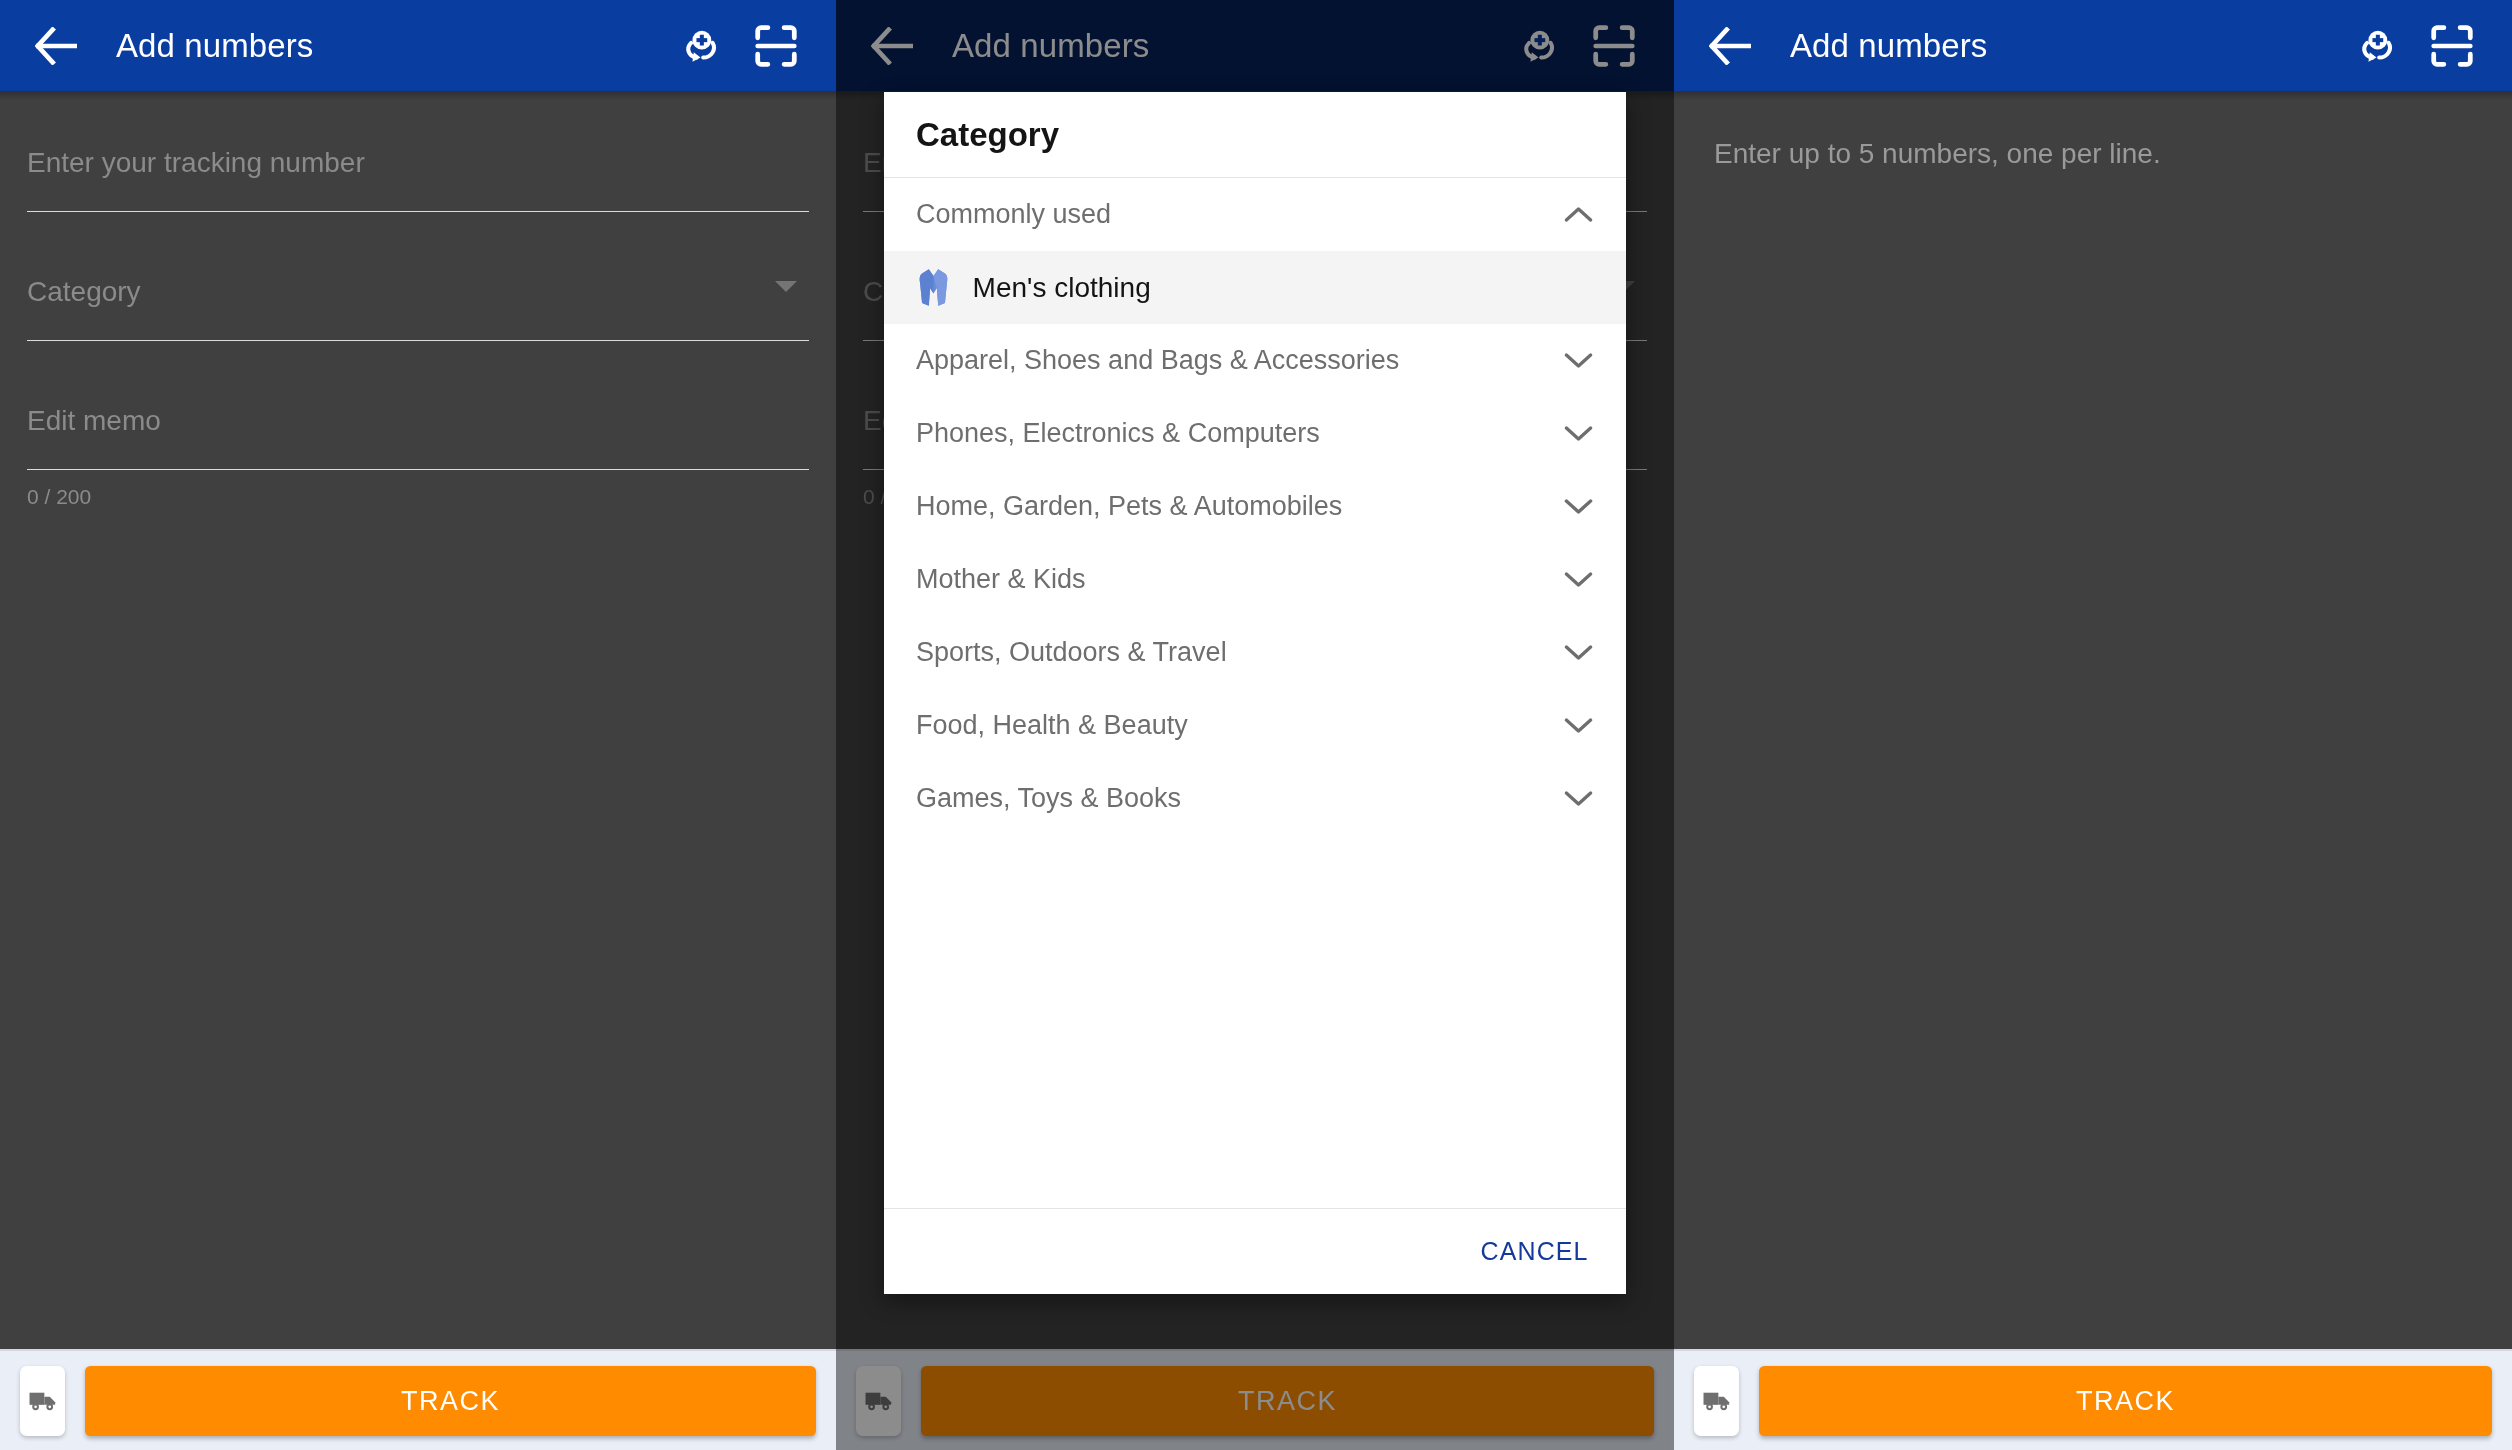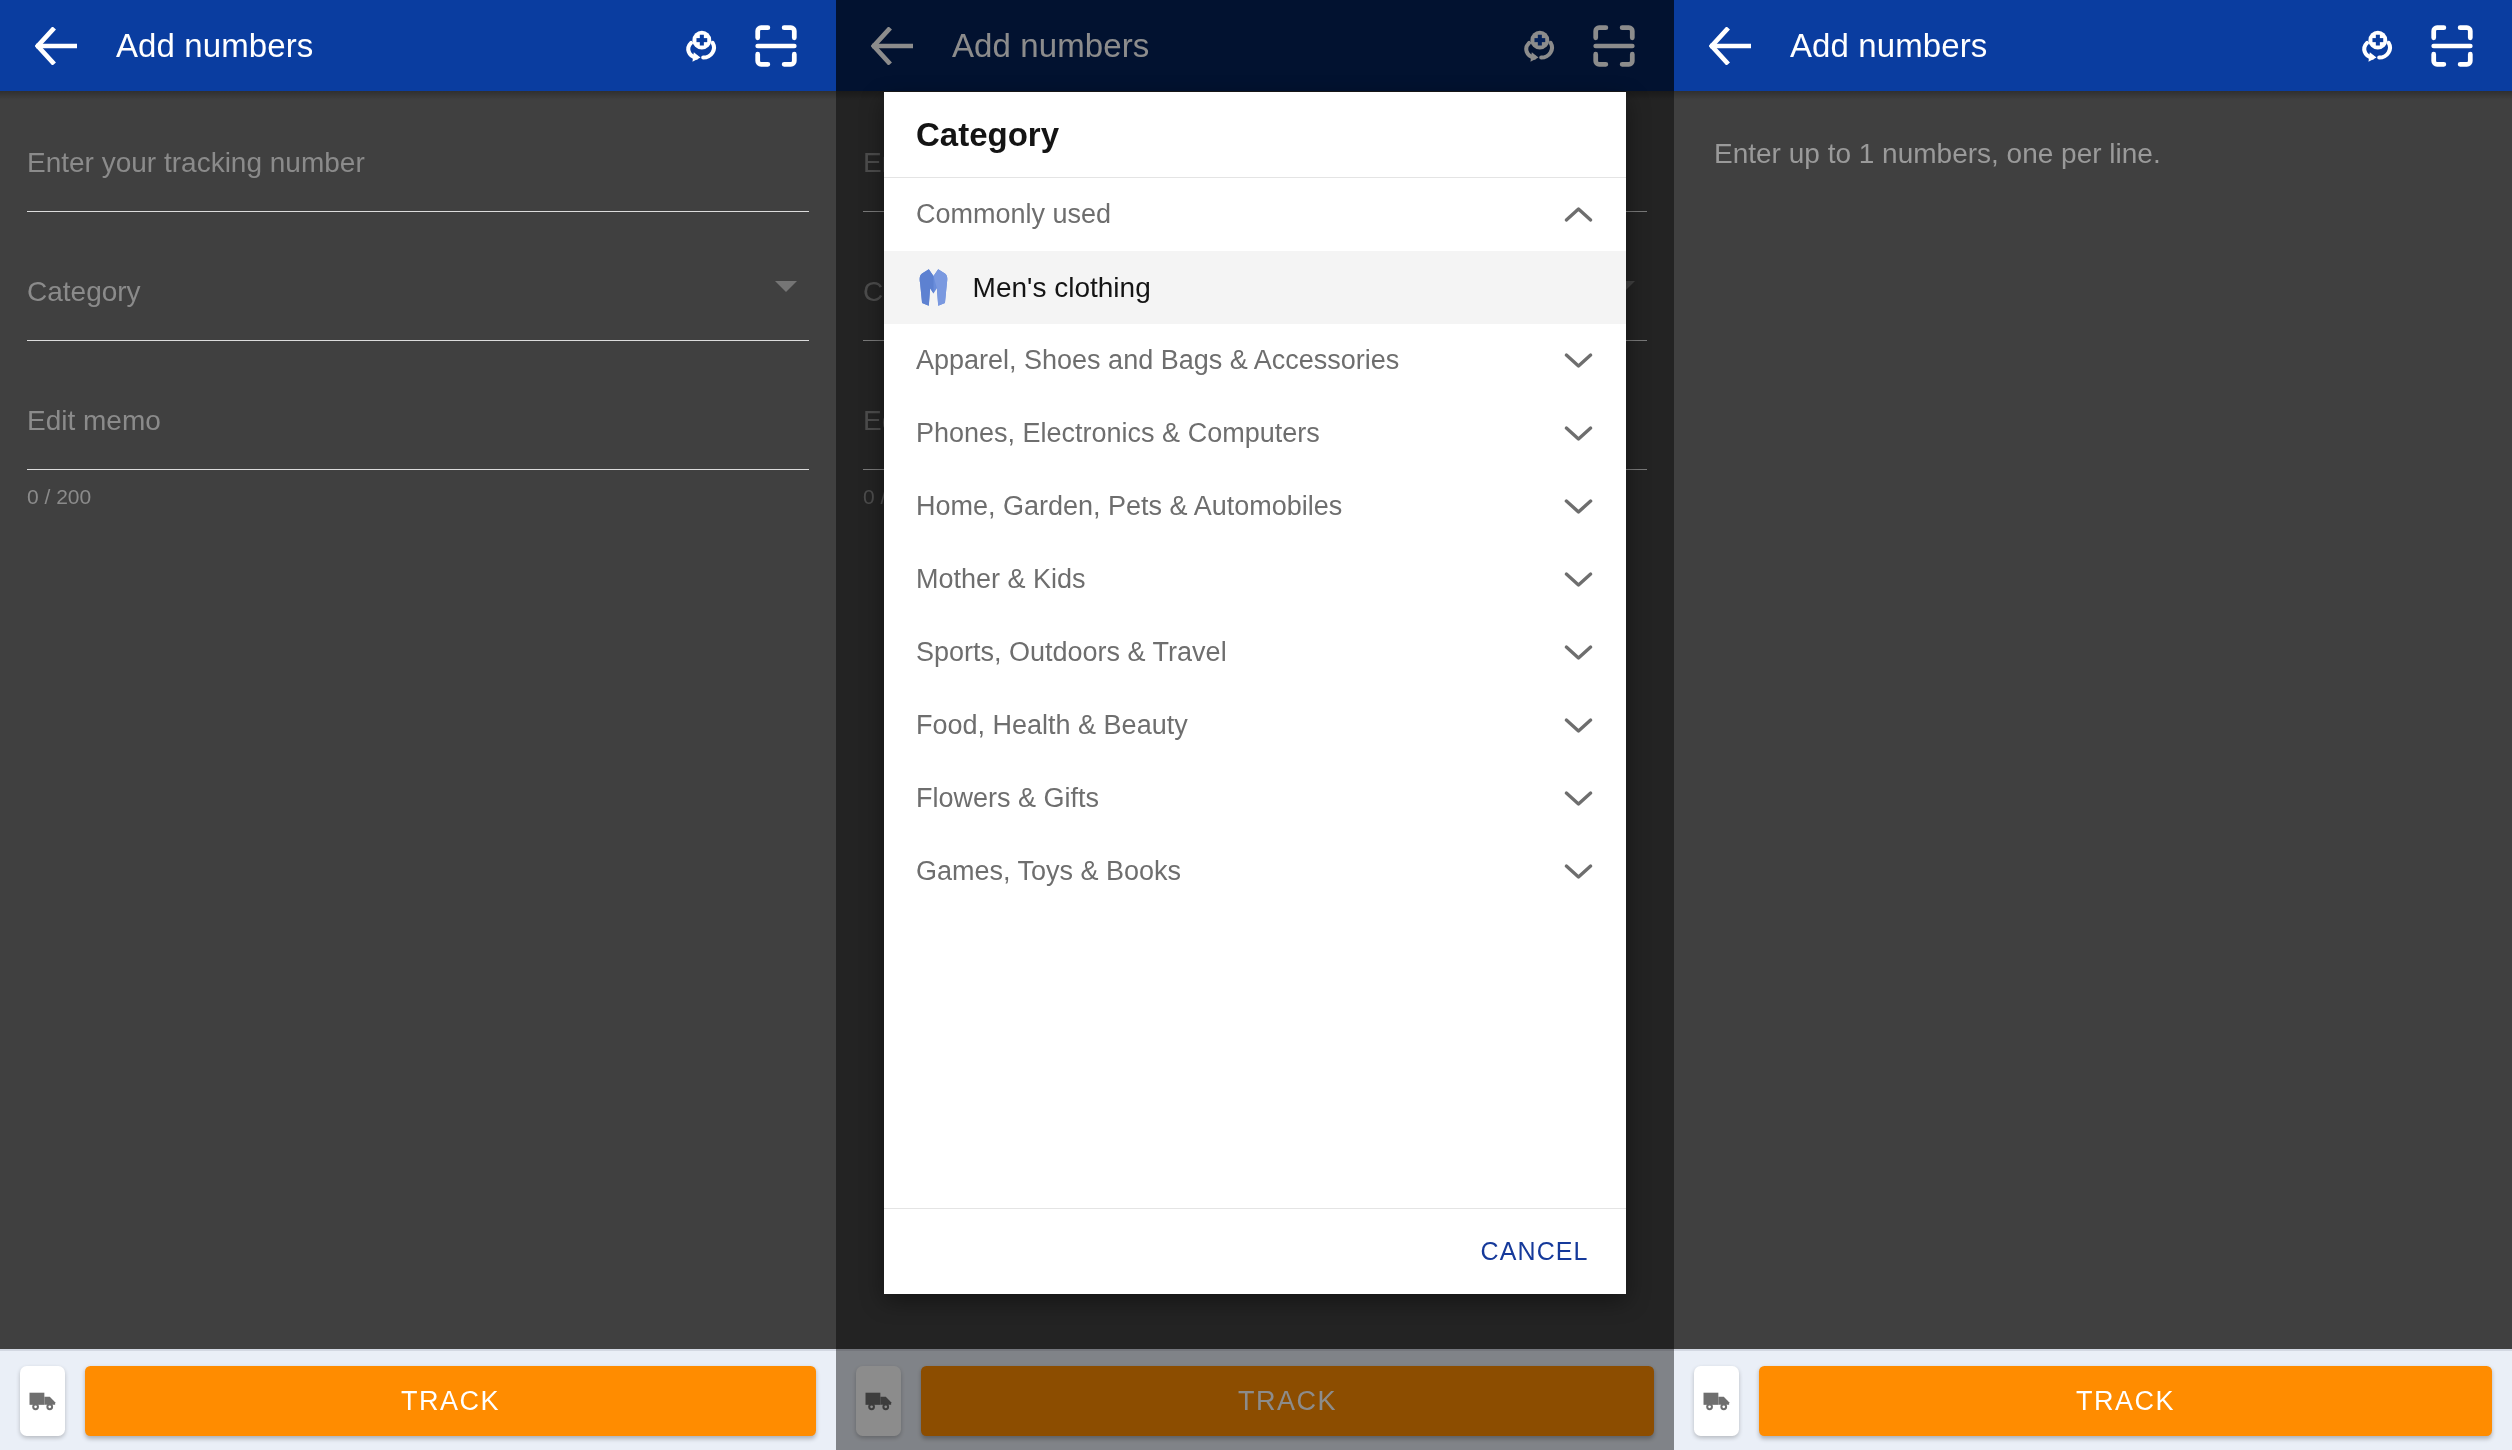--- a/index.html
+++ b/index.html
@@ -448,29 +448,20 @@
         <div class="cat-row">
           <span class="lbl">Food, Health &amp; Beauty</span>
           <span class="sp"></span>
           <span>
             <svg class="chev" width="31" height="19" viewBox="0 0 46 28" aria-hidden="true">
               <path d="M5 6 L23 22 L41 6" fill="none" stroke="#6e6e6e" stroke-width="5" stroke-linecap="round" stroke-linejoin="round"></path>
             </svg>
           </span>
         </div>
 
-        <div class="cat-row">
-          <span class="lbl">Flowers &amp; Gifts</span>
-          <span class="sp"></span>
-          <span>
-            <svg class="chev" width="31" height="19" viewBox="0 0 46 28" aria-hidden="true">
-              <path d="M5 6 L23 22 L41 6" fill="none" stroke="#6e6e6e" stroke-width="5" stroke-linecap="round" stroke-linejoin="round"></path>
-            </svg>
-          </span>
-        </div>
 
         <div class="cat-row">
           <span class="lbl">Games, Toys &amp; Books</span>
           <span class="sp"></span>
           <span>
             <svg class="chev" width="31" height="19" viewBox="0 0 46 28" aria-hidden="true">
               <path d="M5 6 L23 22 L41 6" fill="none" stroke="#6e6e6e" stroke-width="5" stroke-linecap="round" stroke-linejoin="round"></path>
             </svg>
           </span>
         </div>
@@ -510,21 +501,21 @@
           <path d="M58 43 V53 A5 5 0 0 1 53 58 H43" fill="none" stroke="#ffffff" stroke-width="7" stroke-linecap="round"></path>
           <path d="M19 58 H9 A5 5 0 0 1 4 53 V43" fill="none" stroke="#ffffff" stroke-width="7" stroke-linecap="round"></path>
           <line x1="4" y1="31" x2="58" y2="31" stroke="#ffffff" stroke-width="7" stroke-linecap="round"></line>
         </svg>
       </div>
     </div>
 
     <div class="body">
       <div class="appbar-shadow"></div>
       <div class="multiline-hint">
-        <span>Enter up to 1 numbers, one per line.</span>
+        <span>Enter up to 5 numbers, one per line.</span>
       </div>
     </div>
 
     <div class="bottombar">
       <div class="truckbtn">
         <svg width="30" height="21.6" viewBox="0 0 44 32" aria-hidden="true">
           <path d="M2 4 H24 V22 H2 Z" fill="#6f6f6f"></path>
           <path d="M24 10 H32 L40 18 V22 H24 Z" fill="#6f6f6f"></path>
           <circle cx="11" cy="25" r="5" fill="#6f6f6f"></circle>
           <circle cx="11" cy="25" r="2" fill="#ffffff"></circle>

